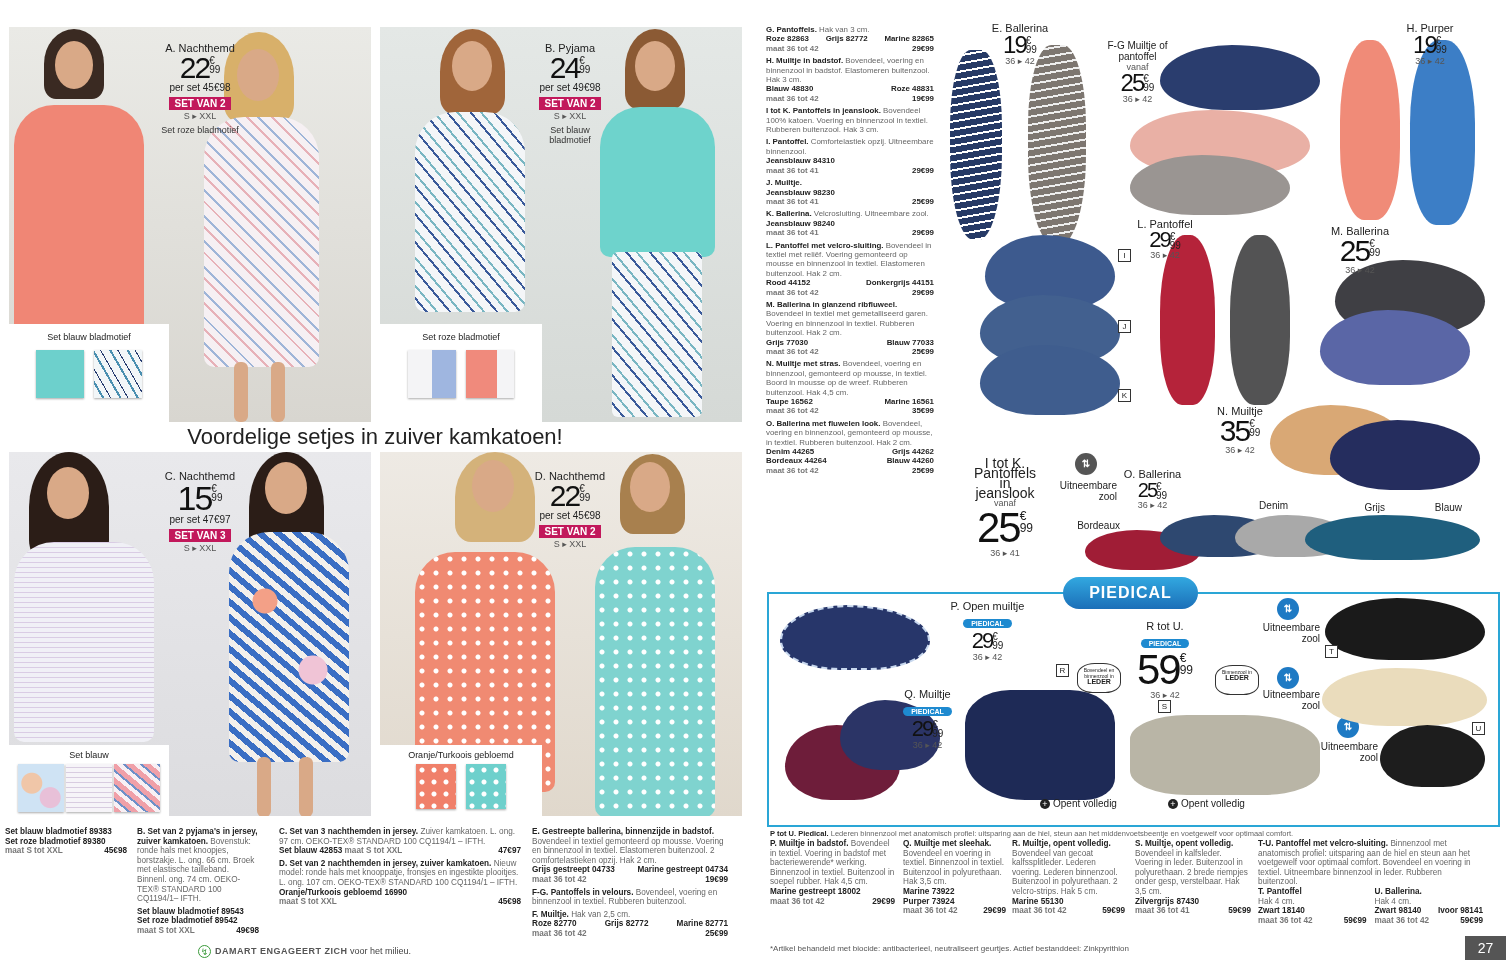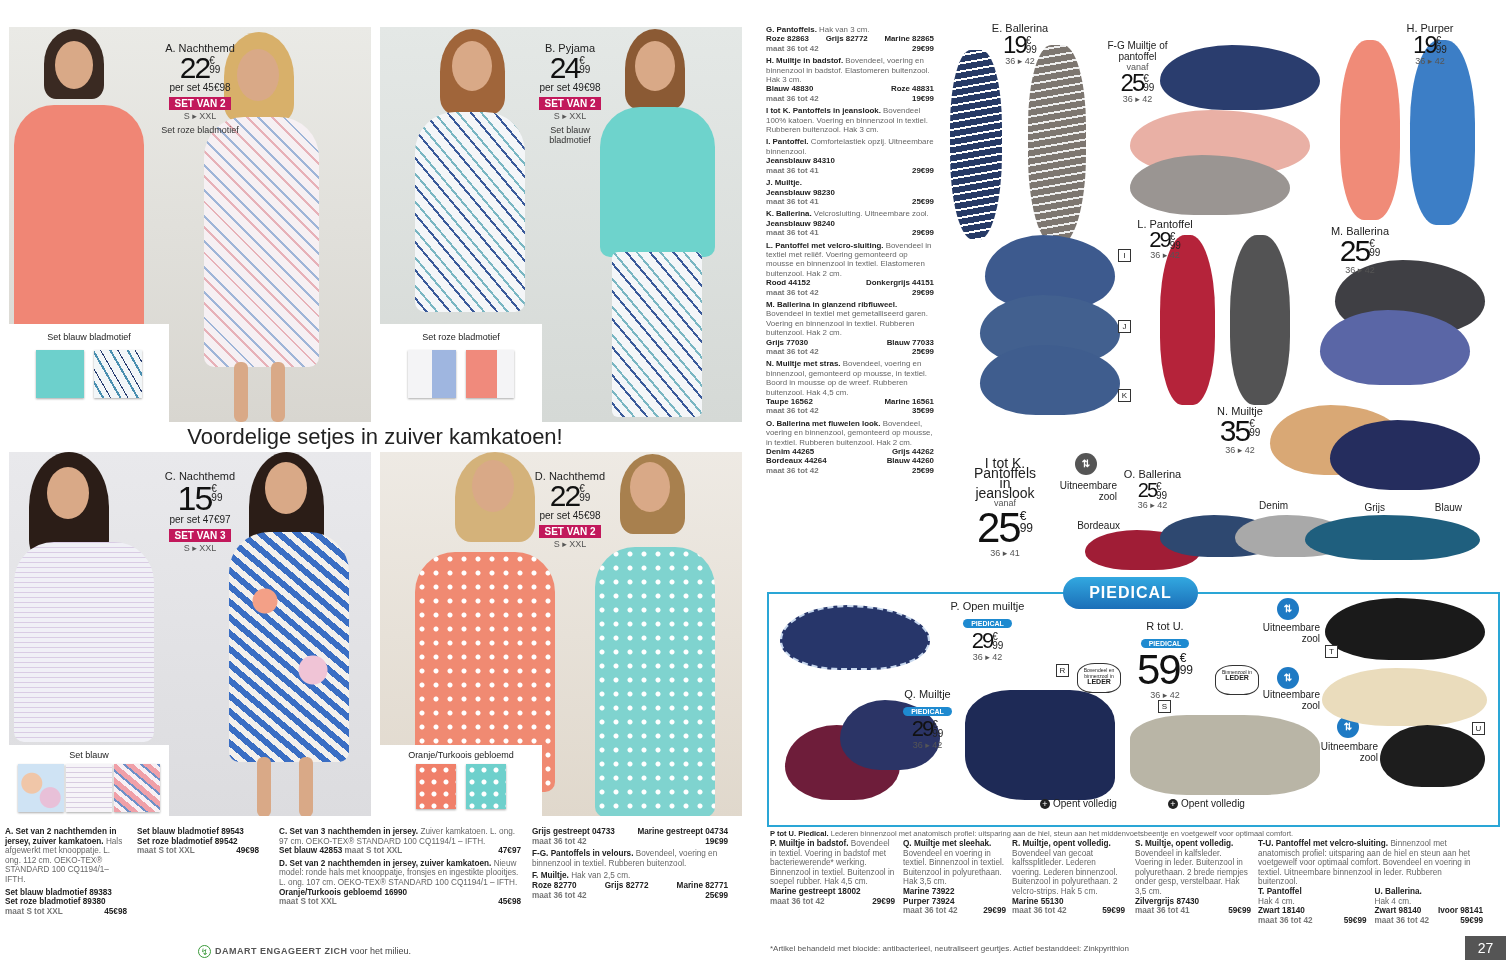--- a/index.html
+++ b/index.html
@@ -135,29 +135,29 @@
     <div class="perset">per set 45€98</div>
     <span class="setbadge">SET VAN 2</span>
     <div class="size">S ▸ XXL</div>
   </div>
   <div class="swatchpanel" style="left:380px;top:745px;width:162px;height:73px">
     <div class="t" style="margin:5px 0 4px">Oranje/Turkoois gebloemd</div>
     <span class="sw" style="width:40px;height:45px;background:radial-gradient(circle,#fff 0 2px,transparent 3px) 0 0/12px 12px,#f0806a"></span><span class="sw" style="width:40px;height:45px;background:radial-gradient(circle,#fff 0 2px,transparent 3px) 0 0/12px 12px,#6ed0cc"></span>
   </div>
 
   <div class="desc" style="left:5px;top:827px;width:122px">
-    <div class="p"><b>A. Set van 2 nachthemden in jersey, zuiver kamkatoen.</b> <span>Hals afgewerkt met knooppatje. L. ong. 112 cm. OEKO-TEX® STANDARD 100 CQ1194/1– IFTH.</span></div>
     <div class="ttl">Set blauw bladmotief 89383</div>
     <div class="ttl">Set roze bladmotief 89380</div>
     <div class="row">
         <span class="n">maat S tot XXL</span>
         <span>45€98</span>
       </div>
   </div>
   <div class="desc" style="left:137px;top:827px;width:122px">
+    <div class="p"><b>B. Set van 2 pyjama's in jersey, zuiver kamkatoen.</b> <span>Bovenstuk: ronde hals met knoopjes, borstzakje. L. ong. 66 cm. Broek met elastische tailleband. Binnenl. ong. 74 cm. OEKO-TEX® STANDARD 100 CQ1194/1– IFTH.</span></div>
     <div class="ttl">Set blauw bladmotief 89543</div>
     <div class="ttl">Set roze bladmotief 89542</div>
     <div class="row">
         <span class="n">maat S tot XXL</span>
         <span>49€98</span>
       </div>
   </div>
   <div class="desc" style="left:279px;top:827px;width:242px">
     <div><b>C. Set van 3 nachthemden in jersey.</b> <span>Zuiver kamkatoen. L. ong. 97 cm. OEKO-TEX® STANDARD 100 CQ1194/1 – IFTH.</span></div>
     <div class="row p">
@@ -165,20 +165,21 @@
         <span>47€97</span>
       </div>
     <div><b>D. Set van 2 nachthemden in jersey, zuiver kamkatoen.</b> <span>Nieuw model: ronde hals met knooppatje, fronsjes en ingestikte plooitjes. L. ong. 107 cm. OEKO-TEX® STANDARD 100 CQ1194/1 – IFTH.</span></div>
     <div class="ttl">Oranje/Turkoois gebloemd 16990</div>
     <div class="row">
         <span class="n">maat S tot XXL</span>
         <span>45€98</span>
       </div>
   </div>
   <div class="desc" style="left:532px;top:827px;width:196px">
+    <div><b>E. Gestreepte ballerina, binnenzijde in badstof.</b> <span>Bovendeel in textiel gemonteerd op mousse. Voering en binnenzool in textiel. Elastomeren buitenzool. 2 comfortelastieken opzij. Hak 2 cm.</span></div>
     <div class="row">
         <span>Grijs gestreept 04733</span>
         <span>Marine gestreept 04734</span>
       </div>
     <div class="row p">
         <span class="n">maat 36 tot 42</span>
         <span>19€99</span>
       </div>
     <div class="p"><b>F-G. Pantoffels in velours.</b> <span>Bovendeel, voering en binnenzool in textiel. Rubberen buitenzool.</span></div>
     <div><b>F. Muiltje.</b> <span>Hak van 2,5 cm.</span></div>

